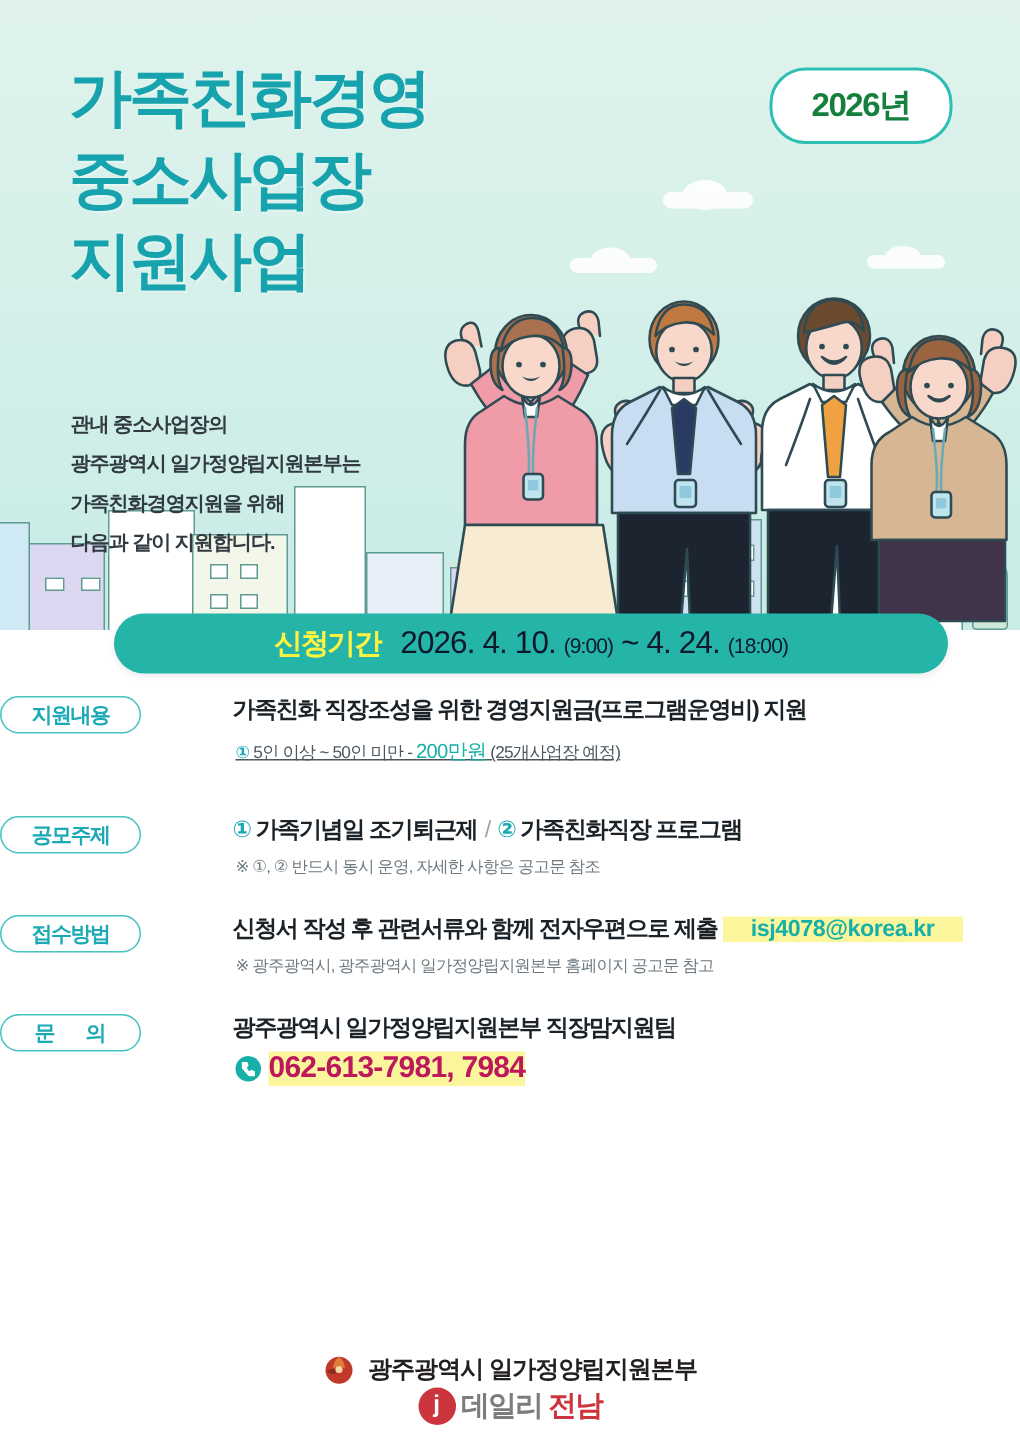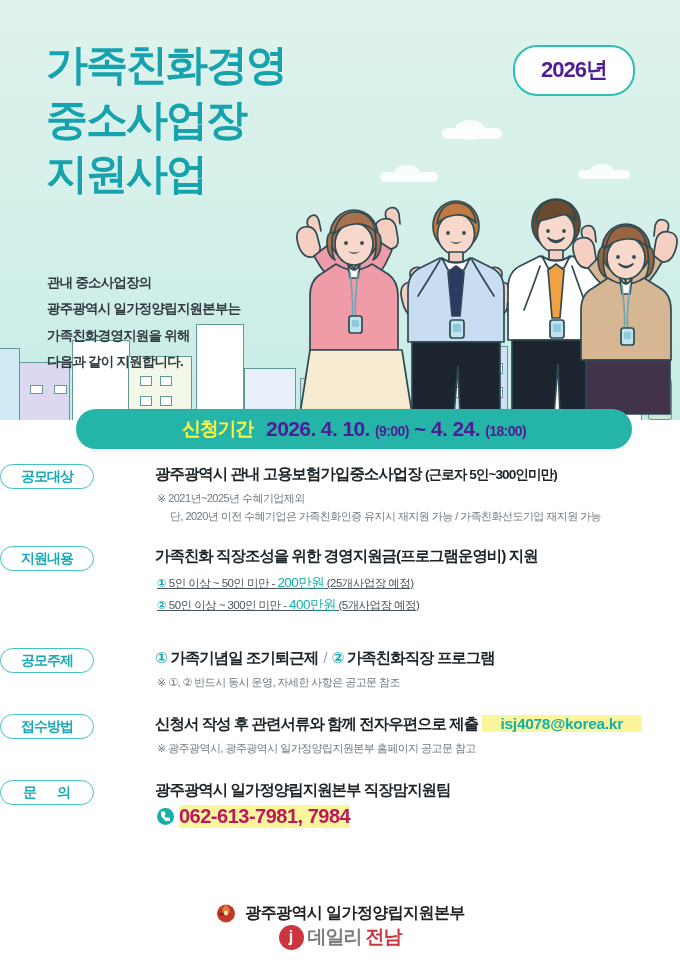--- a/index.html
+++ b/index.html
@@ -47,41 +47,41 @@
     font-size:42px; font-weight:bold; color:#17a3ae;
     letter-spacing:-2px; line-height:1.30;
     text-shadow:1px 1px 0 rgba(255,255,255,.35);
     white-space:nowrap;
   }
   .year-badge {
     position:absolute; right:45px; top:45px; z-index:7;
     padding:8px 26px 9px;
     border:2.2px solid #2ebfb4; border-radius:24px;
     background:#ffffff;
-    color:#4c1d95; font-size:22px; font-weight:bold; letter-spacing:-1px;
+    color:#15803d; font-size:22px; font-weight:bold; letter-spacing:-1px;
   }
   .lead {
     position:absolute; left:47px; top:270px; z-index:6;
     color:#303a40; font-size:13.4px; font-weight:bold;
     line-height:1.97; letter-spacing:-.7px; white-space:nowrap;
   }
 
   
   .people { position:absolute; left:292px; top:188px; width:388px; height:232px; z-index:5; }
 
   
   .apply-bar {
     position:absolute; left:76px; top:409px; z-index:9;
     width:556px; height:40px;
     background:#25b5a8; border-radius:20px;
     display:flex; align-items:center; justify-content:center; gap:13px;
     box-shadow:0 2px 5px rgba(0,0,0,.08);
   }
   .apply-label { color:#fff33f; font-size:19px; font-weight:bold; letter-spacing:-1.2px; }
-  .apply-date  { color:#4c1d95; font-size:21px; font-weight:bold; letter-spacing:-.6px;text-align:right; }
+  .apply-date  { color:#0f172a; font-size:21px; font-weight:normal; letter-spacing:-.6px;text-align:right; }
   .apply-date .sm { font-size:14px; }
 
   
   .info { position:absolute; left:0; top:462px; width:680px; z-index:8; }
   .row { position:relative; padding-left:60px; margin-bottom:5px; }
   .pill {
     position:absolute; left:0; top:2px;
     width:94px; height:25px; line-height:23px; text-align:center;
     border:1.6px solid #45c3c0; border-radius:14px; background:#ffffff;
     color:#1aa9b5; font-size:14px; font-weight:bold; letter-spacing:-1px;
@@ -308,40 +308,28 @@
     </div>
   </div>
 
   <div class="apply-bar">
     <span class="apply-label">신청기간</span>
     <span class="apply-date"><span>2026. 4. 10.</span> <span class="sm">(9:00)</span> <span>~</span> <span>4. 24.</span> <span class="sm">(18:00)</span></span>
   </div>
 
   <div class="info">
 
-    <div class="row" style="margin-bottom:18px;">
-      <div class="pill">공모대상</div>
-      <div class="row-main"><span>광주광역시 관내 고용보험가입중소사업장</span> <span class="small">(근로자 5인~300인미만)</span></div>
-      <div class="note">
-        <span>※ 2021년~2025년 수혜기업제외</span>
-        <span class="ind">단, 2020년 이전 수혜기업은 가족친화인증 유지시 재지원 가능 / 가족친화선도기업 재지원 가능</span>
-      </div>
-    </div>
 
     <div class="row" style="margin-bottom:30px;">
       <div class="pill">지원내용</div>
       <div class="row-main">가족친화 직장조성을 위한 경영지원금(프로그램운영비) 지원</div>
       <div class="note" style="font-size:11.5px; color:#4a555c;text-decoration:underline;">
         <div>
           <span class="circ">①</span>
           <span>5인 이상 ~ 50인 미만 - </span><span class="accent" style="font-size:13.5px;">200만원</span><span> (25개사업장 예정)</span>
-        </div>
-        <div>
-          <span class="circ">②</span>
-          <span>50인 이상 ~ 300인 미만 - </span><span class="accent" style="font-size:13.5px;">400만원</span><span> (5개사업장 예정)</span>
         </div>
       </div>
     </div>
 
     <div class="row" style="margin-bottom:20px;">
       <div class="pill">공모주제</div>
       <div class="row-main"><span class="circ">①</span> <span>가족기념일 조기퇴근제</span><span class="sep">/</span><span class="circ">②</span> <span>가족친화직장 프로그램</span></div>
       <div class="note">※ ①, ② 반드시 동시 운영, 자세한 사항은 공고문 참조</div>
     </div>
 

